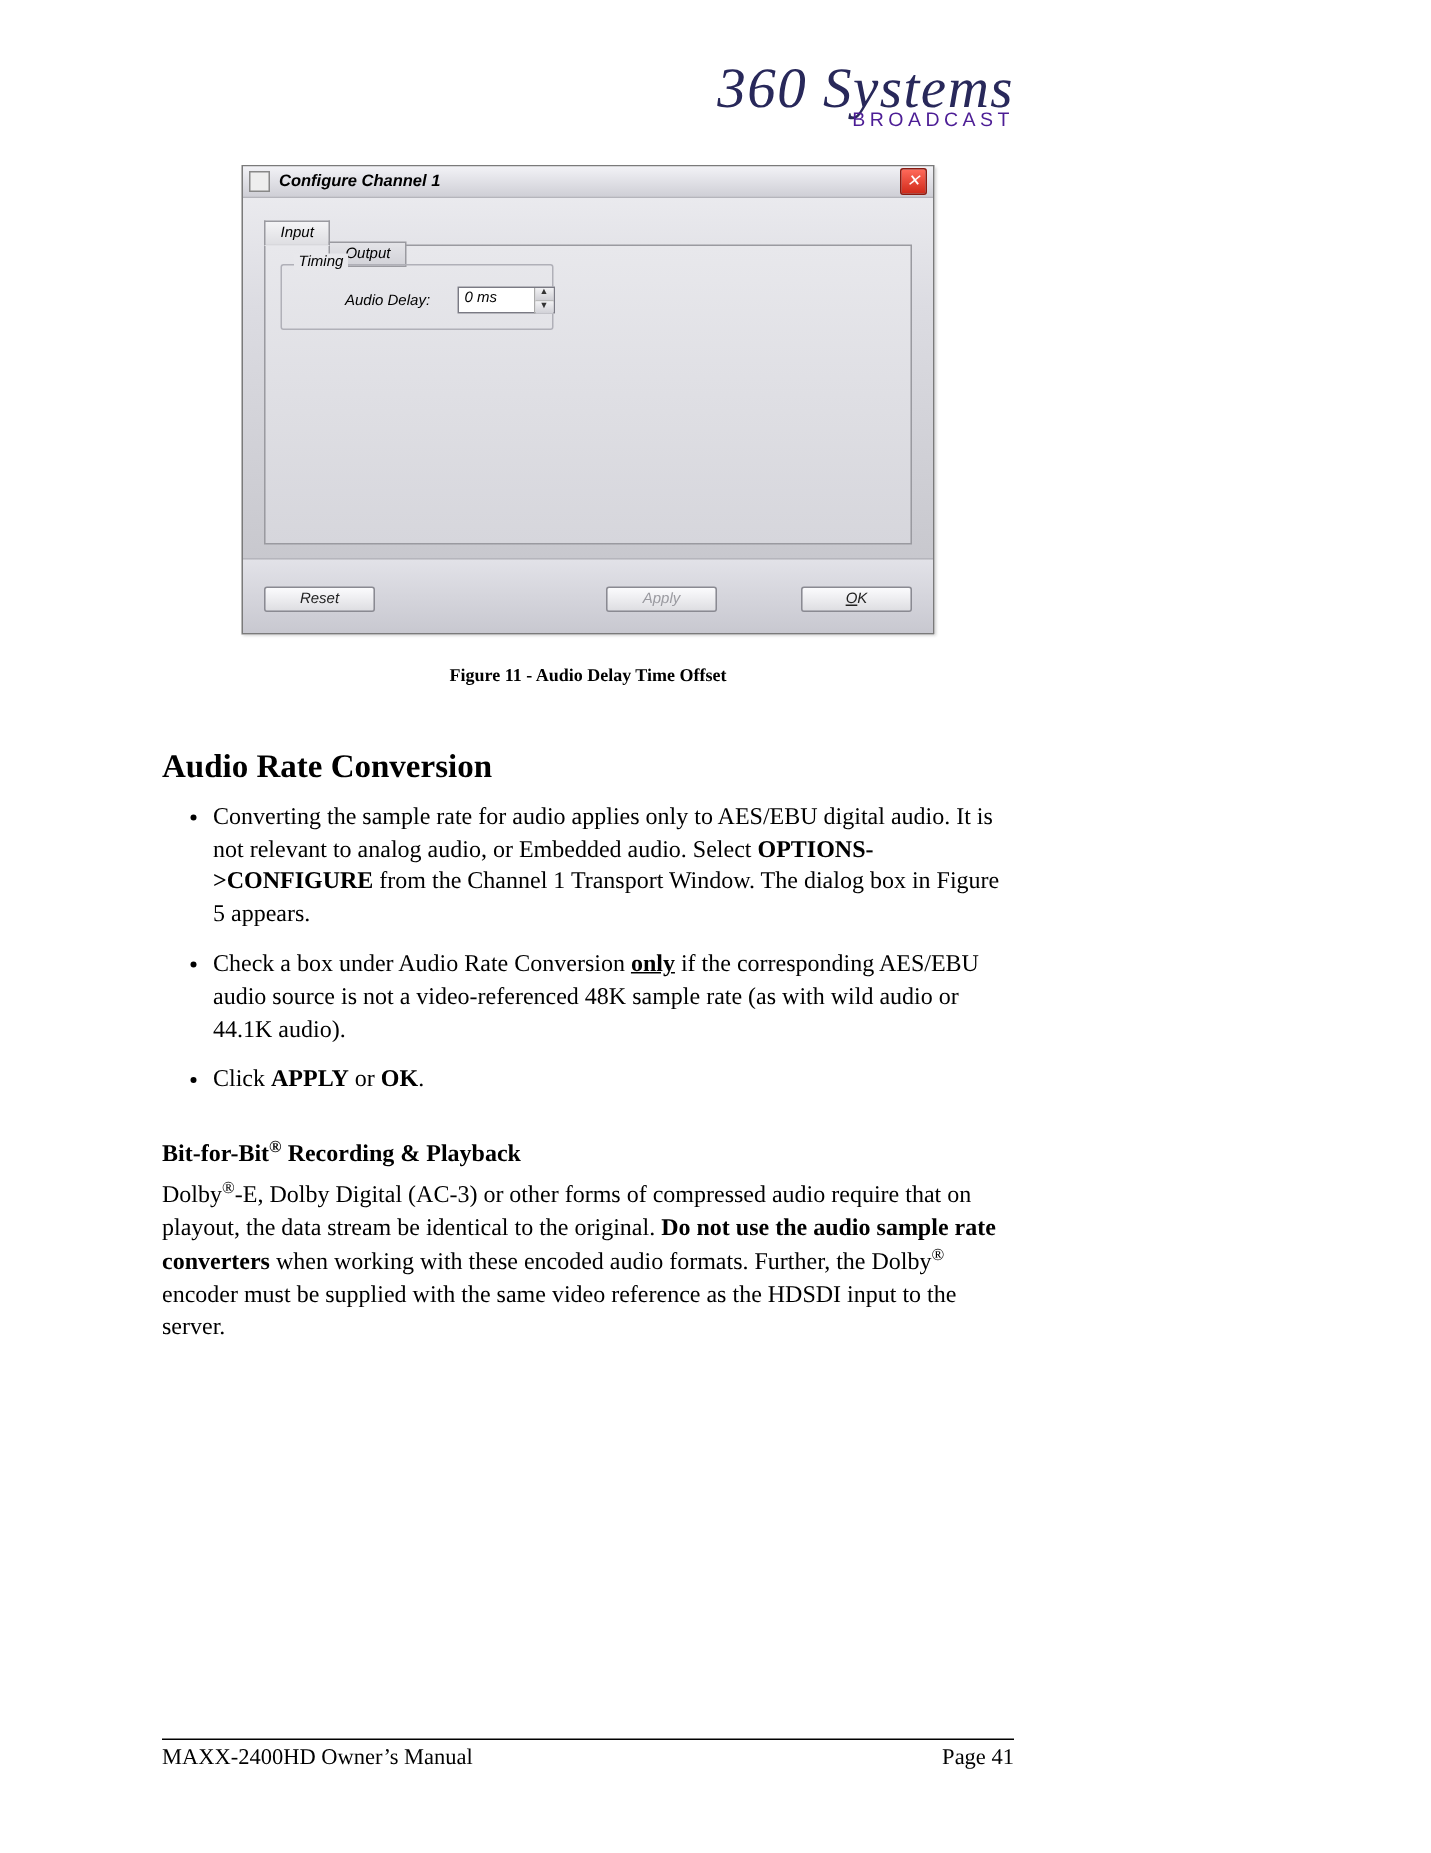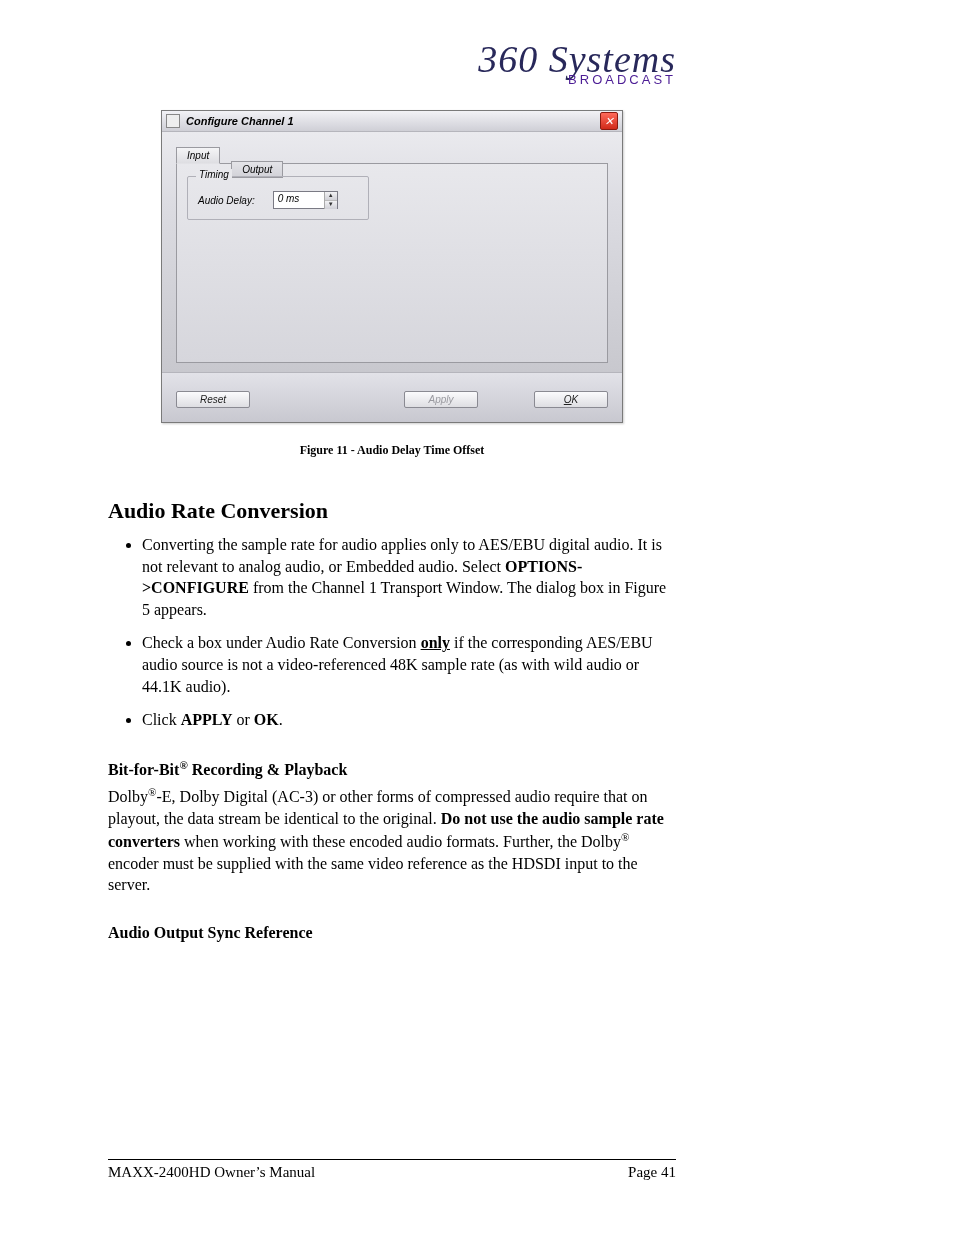--- a/index.html
+++ b/index.html
@@ -90,21 +90,21 @@
     border-radius: 2px;
   }
   .dlg-body {
     padding: 14px 14px 8px 14px;
     background: linear-gradient(#eaeaee, #dcdce2 30%, #c8c8ce);
     min-height: 240px;
     box-sizing: border-box;
   }
   .tabs {
     display: flex;
-    gap: 12px;
+    gap: 0;
   }
   .tab {
     border: 1px solid #9a9aa0;
     background: linear-gradient(#f4f4f6, #dedee2);
     padding: 2px 10px;
     font-size: 10px;
     position: relative;
     top: 1px;
   }
   .tab.active {
@@ -139,20 +139,21 @@
     font-size: 10px;
   }
   .field-row {
     display: flex;
     align-items: center;
     gap: 18px;
   }
   .field-row label {
     font-size: 10px;
     white-space: nowrap;
+    margin-left: 32px;
   }
   .spinbox {
     display: flex;
     align-items: flex-start;
     border: 1px solid #7a7a84;
     background: #fff;
     height: 16px;
   }
   .spinbox .val {
     padding: 1px 4px;
@@ -316,20 +317,19 @@
     </li>
   </ul>
 
   <h4 class="subhead">
     <span>Bit-for-Bit</span><sup>®</sup><span> Recording &amp; Playback</span>
   </h4>
   <p class="para">
     <span>Dolby</span><sup>®</sup><span>‑E, Dolby Digital (AC-3) or other forms of compressed audio require that on playout, the data stream be identical to the original.  </span><strong>Do not use the audio sample rate converters</strong><span> when working with these encoded audio formats. Further, the Dolby</span><sup>®</sup><span> encoder must be supplied with the same video reference as the HDSDI input to the server.</span>
   </p>
 
-  <h4 class="subhead">Audio Output Sync Reference</h4>
 
   <div class="footer">
     <span>MAXX-2400HD Owner’s Manual</span>
     <span>Page 41</span>
   </div>
 
 </div>
 
 </body></html>

